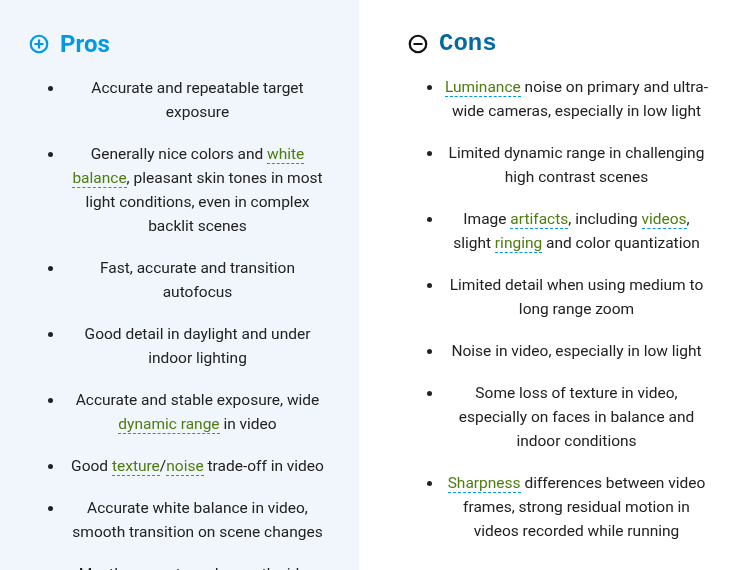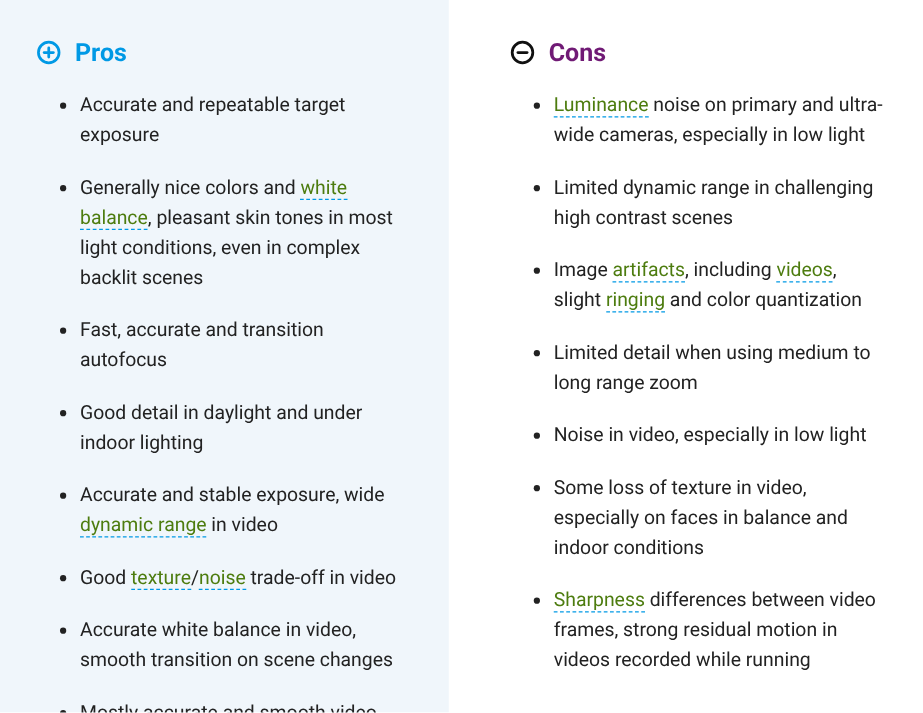--- a/index.html
+++ b/index.html
@@ -28,37 +28,38 @@
     align-items: center;
     gap: 10px;
     margin-bottom: 18px;
   }
   .panel-header .icon {
     width: 22px;
     height: 22px;
     flex-shrink: 0;
   }
   .panel-header .title {
-    font-size: 20px;
+    font-size: 24px;
     font-weight: 700;
   }
   .pros .panel-header .title { color: #0099e5; }
-  .cons .panel-header .title { color: #701a75; }
+  .cons .panel-header .title { color: #0369a1; font-family: Liberation Mono, monospace; }
   ul {
     list-style: none;
     padding: 0 0 0 20px;
     margin: 0;
   }
   li {
     position: relative;
     padding-left: 16px;
     margin-bottom: 18px;
     font-size: 15.5px;
     line-height: 1.55;
     color: #222;
+    text-align: center;
   }
   li::before {
     content: "";
     position: absolute;
     left: 0;
     top: 0.62em;
     width: 5px;
     height: 5px;
     background: #222;
     border-radius: 50%;

